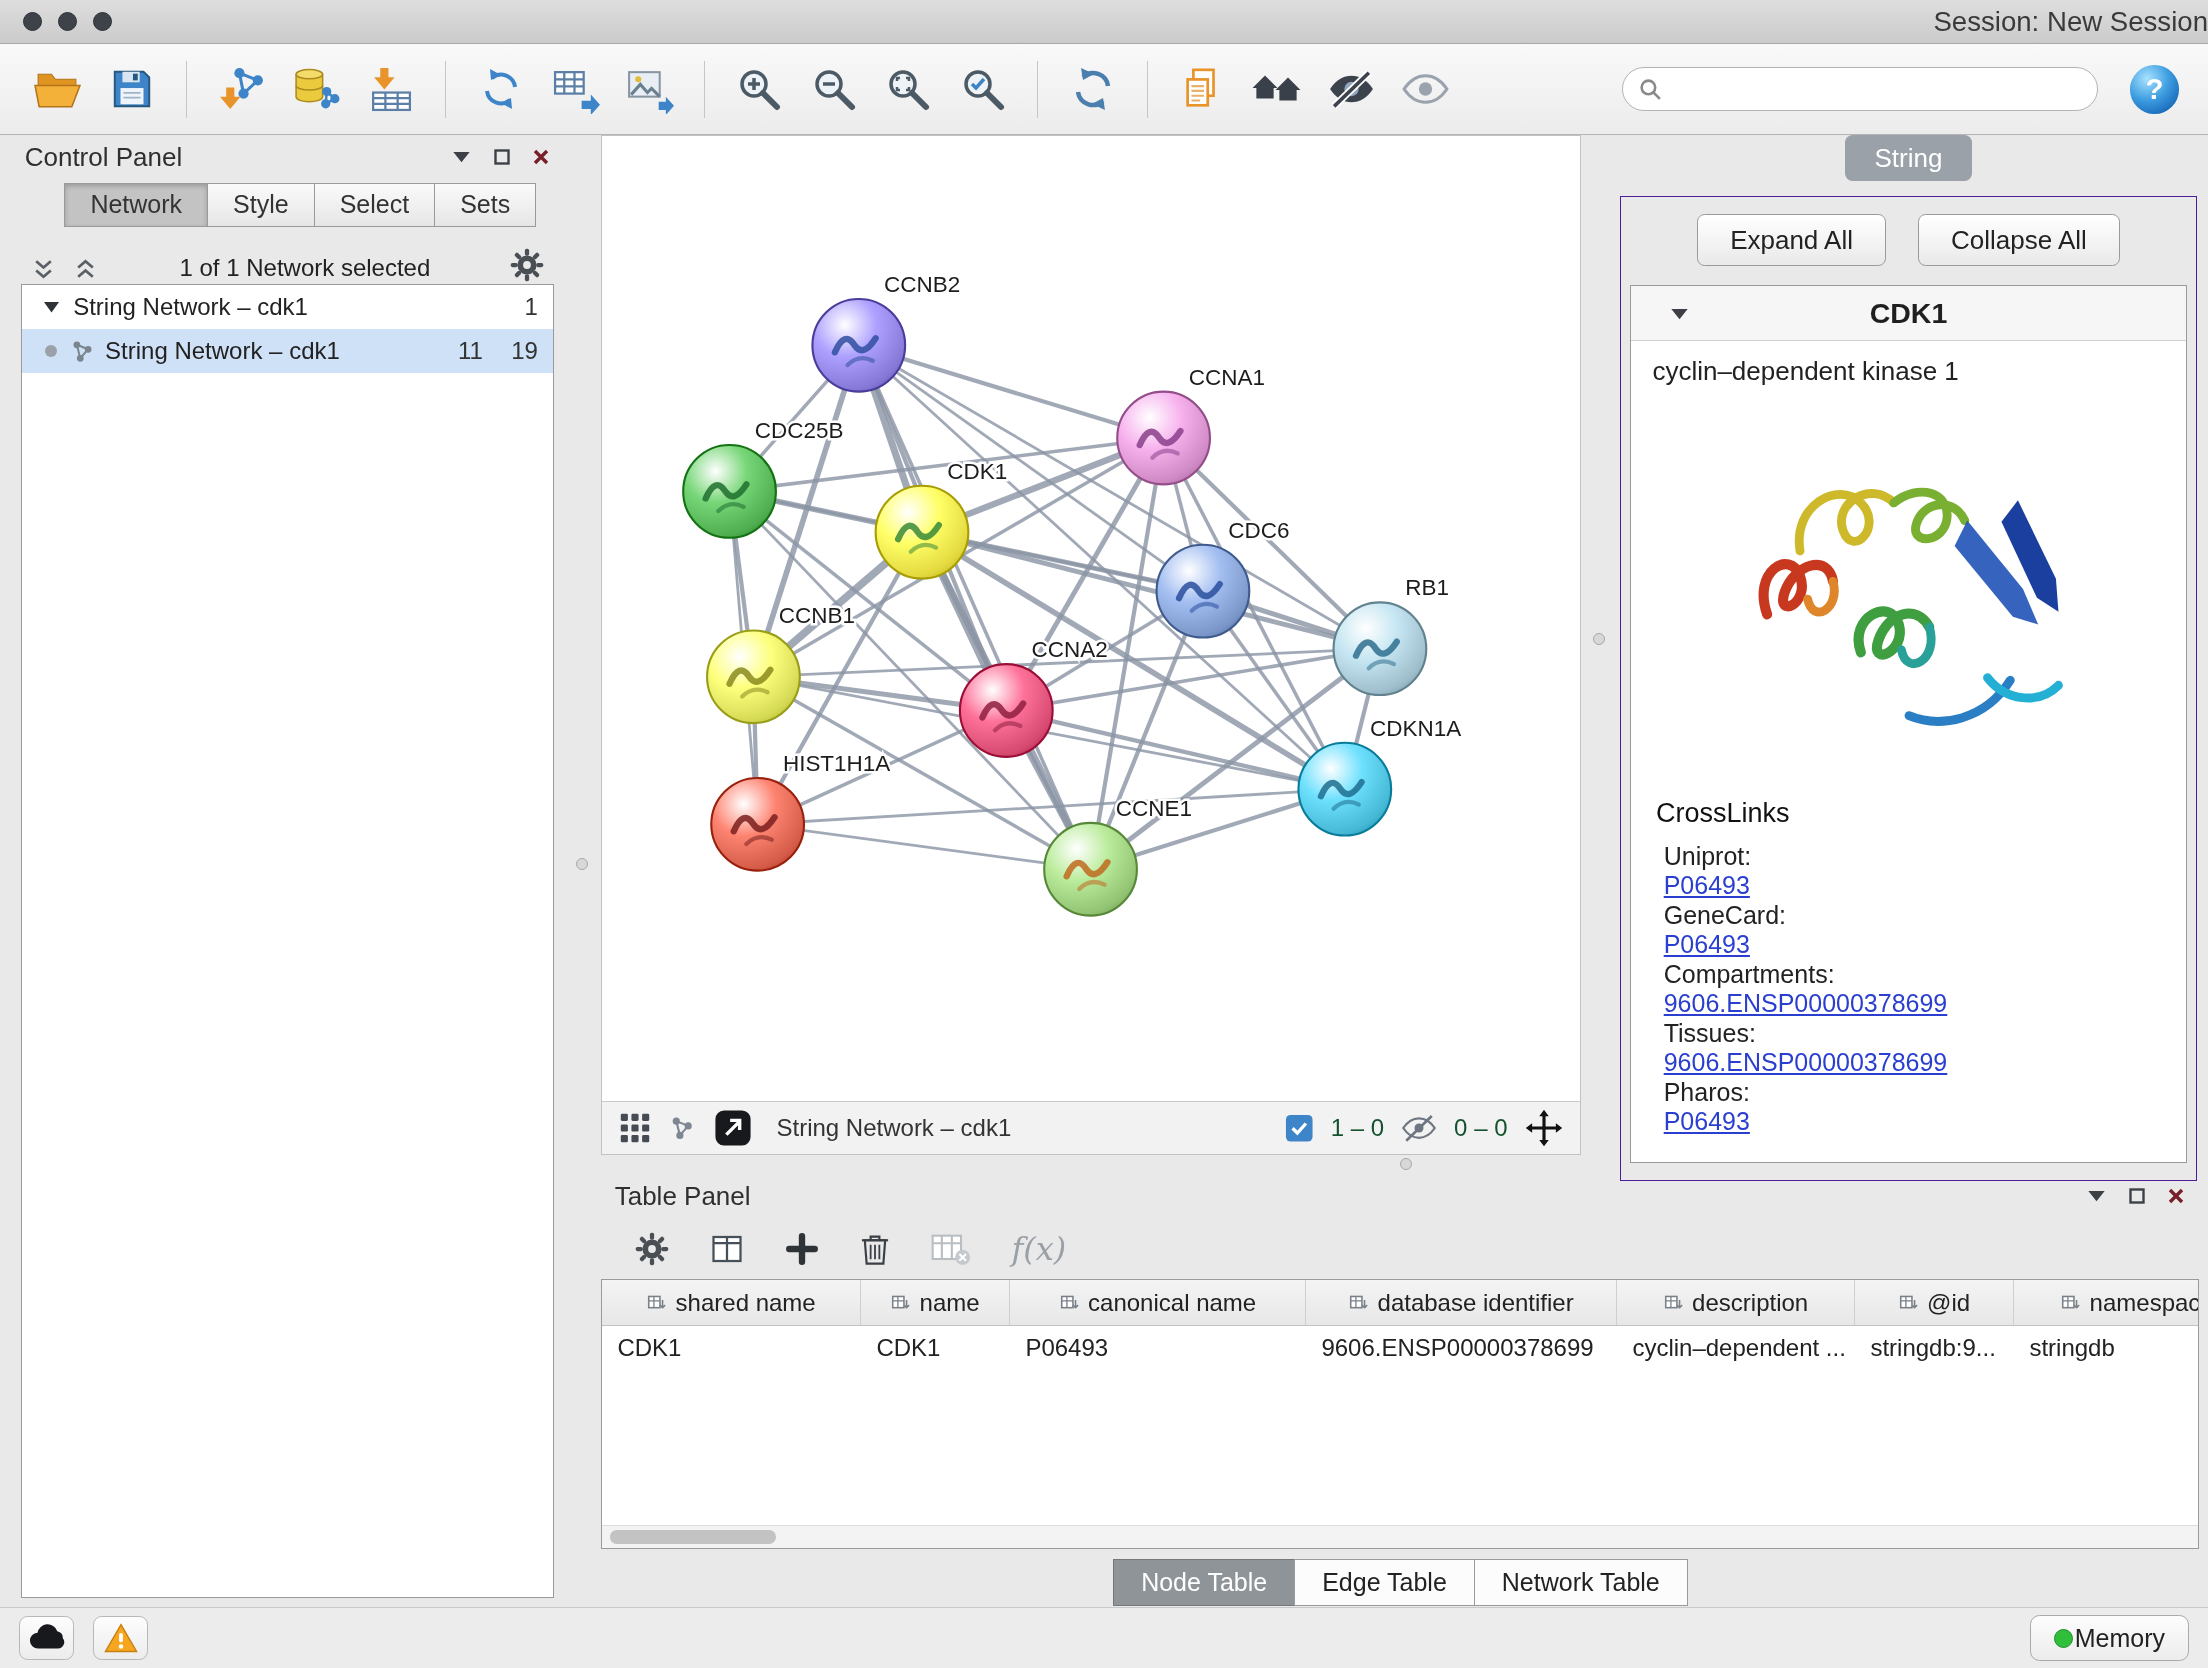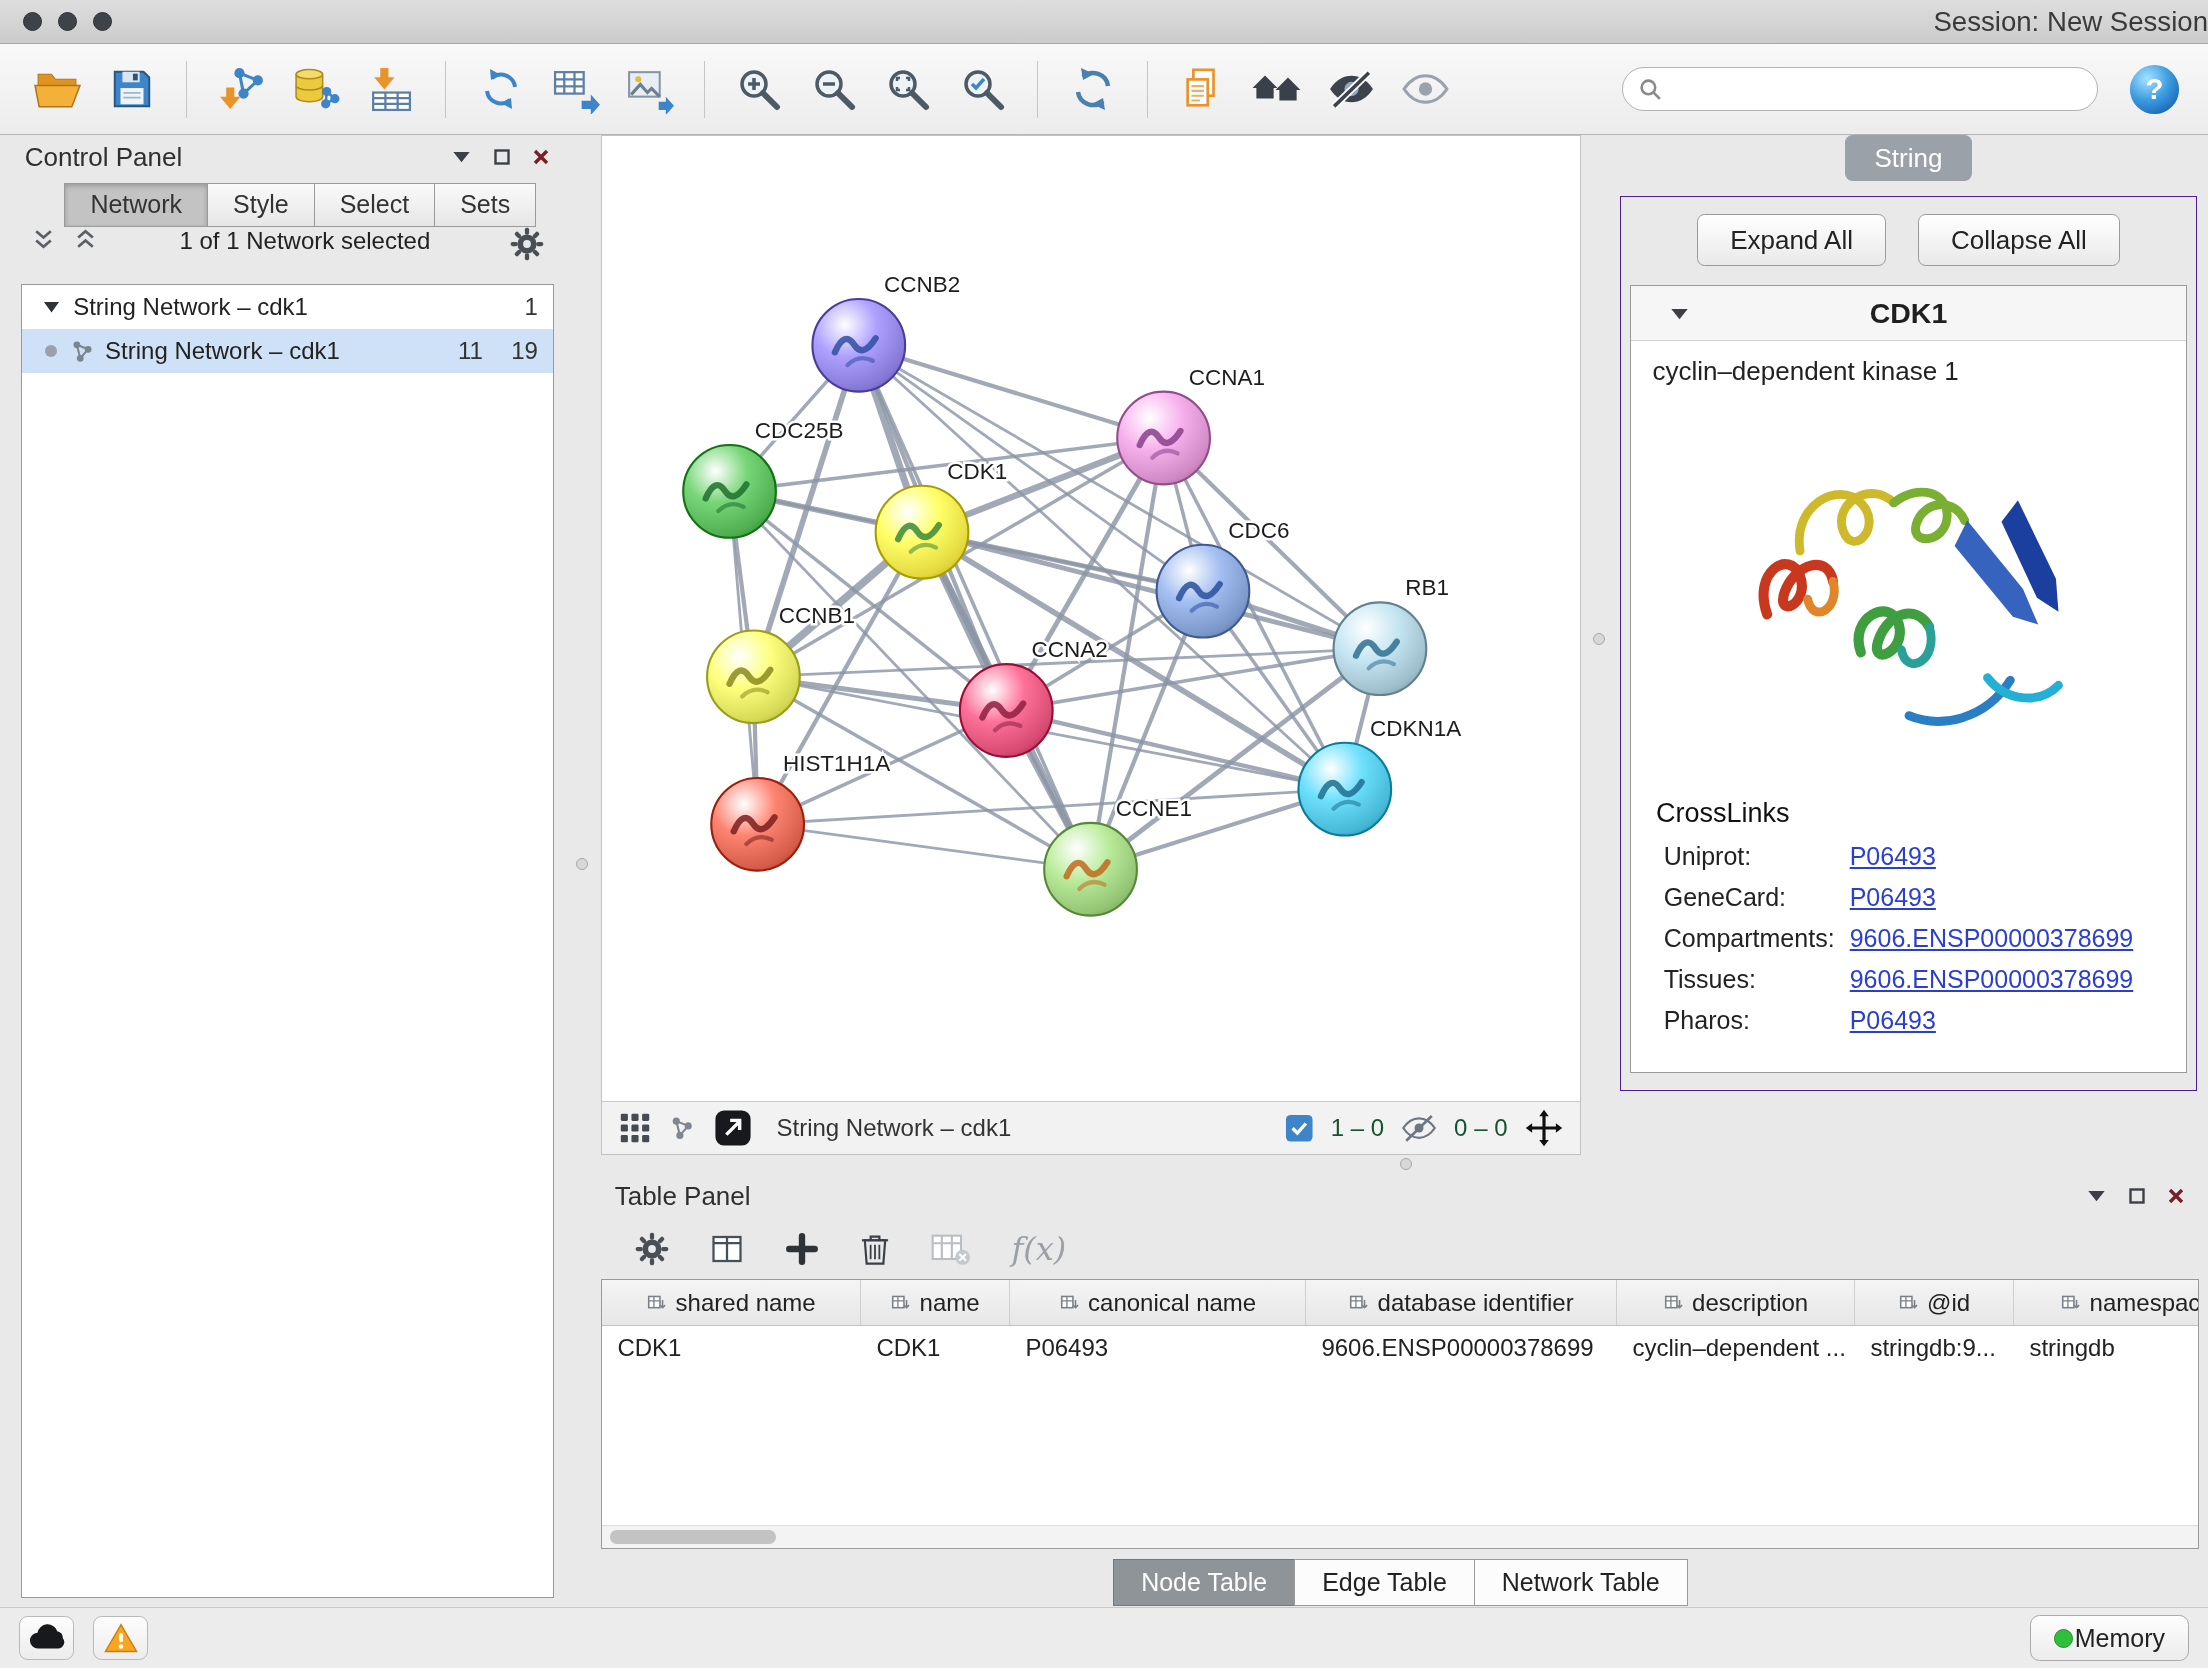--- a/index.html
+++ b/index.html
@@ -28,21 +28,21 @@
   .h-split{height:19px;position:relative;flex:0 0 auto;}
   .h-split .split-dot{left:50%;top:2.9px;}
   
   .control-panel{width:552px;display:flex;flex-direction:column;padding-bottom:9.5px;flex:0 0 auto;}
   .panel-header{height:44px;display:flex;align-items:center;padding:0 13.3px;font-size:26px;color:#2f2f2f;flex:0 0 auto;}
   .ph-icons{margin-left:auto;display:flex;gap:21px;align-items:center;}
   .ph-ic{display:inline-flex;align-items:center;cursor:pointer;}
   .cp-tabs{display:flex;margin:3.8px 0 0 53px;flex:0 0 auto;}
   .cp-tab{padding:6.7px 25px;border:1px solid #9a9a9a;margin-right:-1px;background:linear-gradient(#fafafa,#e6e6e6);font-size:25px;color:#333;cursor:pointer;}
   .cp-tab.selected{background:#c3c3c3;box-shadow:inset 0 1.9px 4.8px rgba(0,0,0,.22);}
-  .cp-subbar{display:flex;align-items:flex-start;height:55px;padding:0 19px;gap:15px;flex:0 0 auto;}
+  .cp-subbar{display:flex;align-items:flex-end;height:55px;padding:0 19px;gap:15px;flex:0 0 auto;}
   .cp-status{flex:1;text-align:center;font-size:24px;color:#222;}
   .tree-box{flex:1;margin:1.9px 9.5px 0 9.5px;border:1px solid #9a9a9a;background:#fff;overflow:hidden;}
   .tree-row{height:44px;display:flex;align-items:center;font-size:24px;padding:0 15px 0 21px;color:#222;cursor:pointer;}
   .tree-row.selected{background:#cfe1f6;}
   .tree-tri{margin-right:13.3px;display:inline-flex;}
   .tree-dot{width:12.4px;height:12.4px;border-radius:50%;background:#9aa1a8;margin:0 11.4px 0 1.9px;flex:0 0 auto;}
   .tree-share{margin-right:9.5px;display:inline-flex;}
   .cnt{width:55px;text-align:right;font-size:24px;color:#333;flex:0 0 auto;}
   
   .right-col{flex:1;display:flex;flex-direction:column;padding-right:9.5px;min-width:0;}
@@ -62,21 +62,21 @@
   .btn-row{display:flex;justify-content:center;gap:32px;margin-bottom:19px;}
   .rp-btn{border:1px solid #9a9a9a;border-radius:7.6px;background:linear-gradient(#ffffff,#e9e9e9);font-size:26px;padding:9.5px 32px;color:#222;font-family:inherit;cursor:pointer;}
   .gene-box{border:1px solid #9a9a9a;background:#fff;}
   .gene-header{position:relative;height:55px;display:flex;align-items:center;justify-content:center;border-bottom:1px solid #d0d0d0;background:#f6f6f6;}
   .gh-tri{position:absolute;left:38px;top:21px;cursor:pointer;}
   .gene-symbol{font-size:28.5px;font-weight:bold;color:#1f1f1f;}
   .gene-desc{font-size:26px;padding:15px 21px 5.7px;color:#222;}
   .protein-img-wrap{display:flex;justify-content:center;padding:5.7px 0 1.9px;}
   .crosslinks{padding:9.5px 19px 25px;}
   .cl-title{font-size:27px;font-weight:normal;margin:7.6px 0 13.3px 5.7px;color:#111;}
-  .cl-row{display:flex;align-items:flex-start;font-size:25px;margin:12px 0;padding-left:13.3px;}
+  .cl-row{display:flex;align-items:flex-start;font-size:25px;margin:1px 0;padding-left:13.3px;flex-direction:column;}
   .cl-label{width:186px;color:#222;flex:0 0 auto;}
   .cl-link{color:#2a3fd0;text-decoration:underline;cursor:pointer;white-space:nowrap;}
   
   .table-panel{flex:1;display:flex;flex-direction:column;min-height:0;}
   .tp-toolbar{display:flex;align-items:center;gap:40px;height:61px;padding:0 0 0 34px;flex:0 0 auto;}
   .tool-mini{border:none;background:transparent;padding:0;display:flex;align-items:center;cursor:pointer;}
   .fx{font-family:"DejaVu Serif",serif;font-style:italic;font-size:32px;color:#9aa0a6;}
   .table-box{flex:1;min-height:0;border:1px solid #9a9a9a;background:#fff;display:flex;flex-direction:column;overflow:hidden;}
   .thead{display:flex;height:46px;background:linear-gradient(#f4f4f4,#e7e7e7);border-bottom:1px solid #c2c2c2;flex:0 0 auto;}
   .th{display:flex;align-items:center;justify-content:center;gap:9.5px;font-size:24px;color:#222;border-right:1px solid #cfcfcf;flex:0 0 auto;cursor:pointer;}

